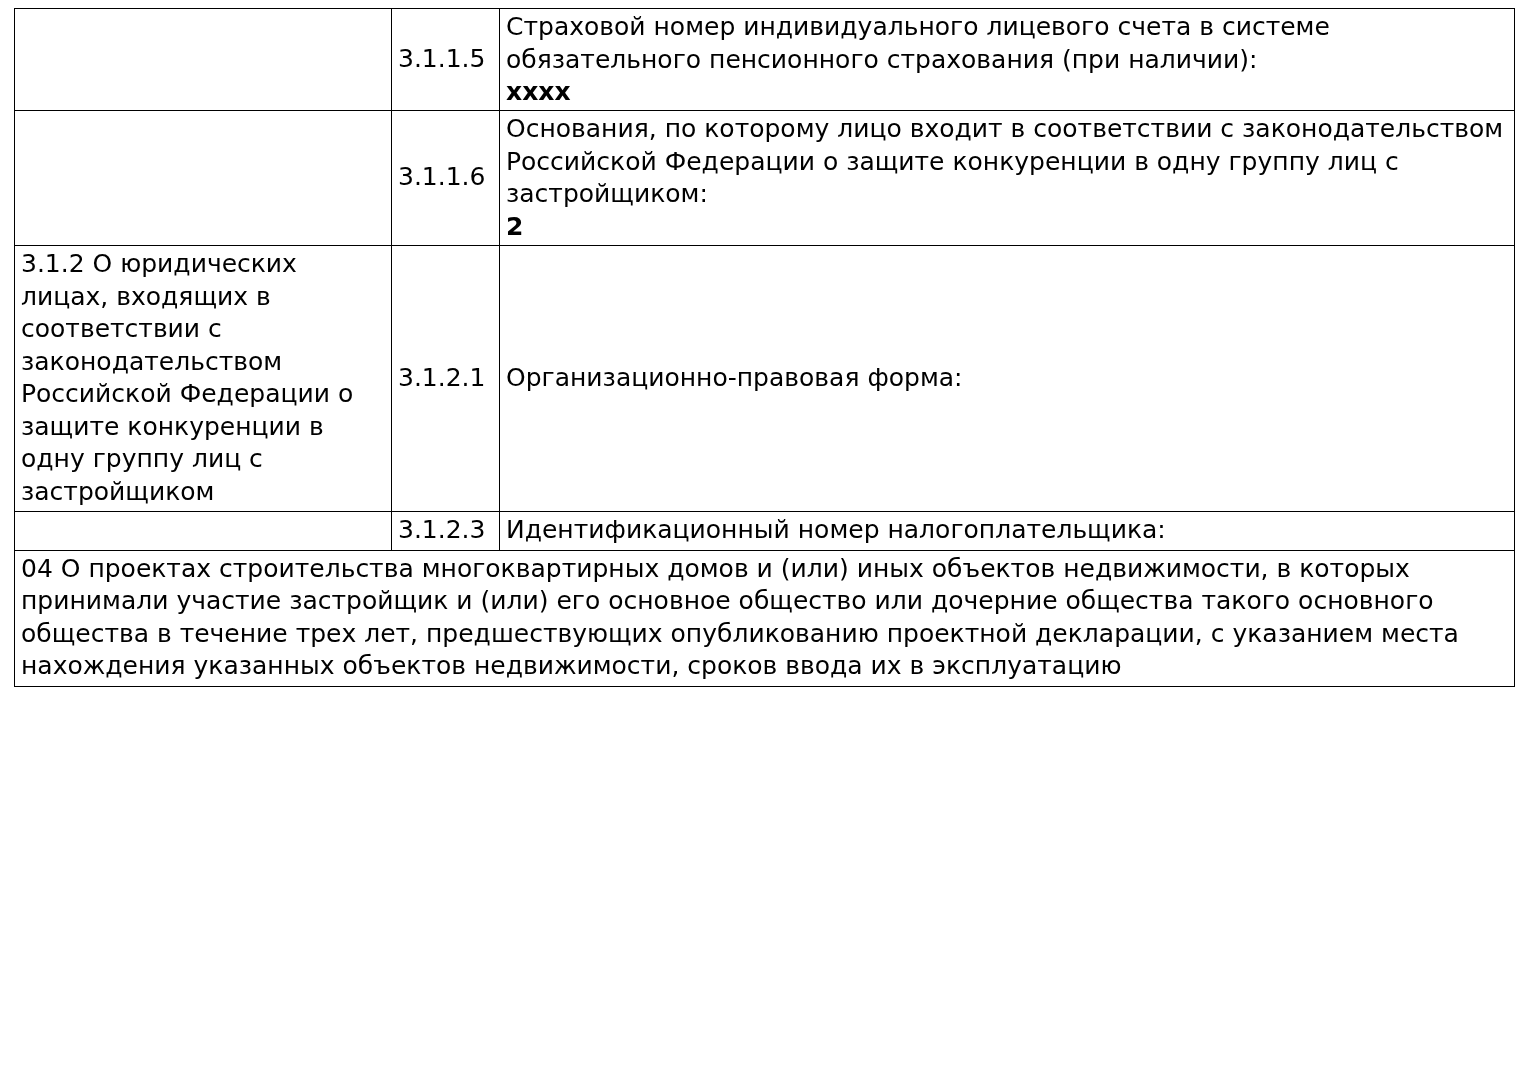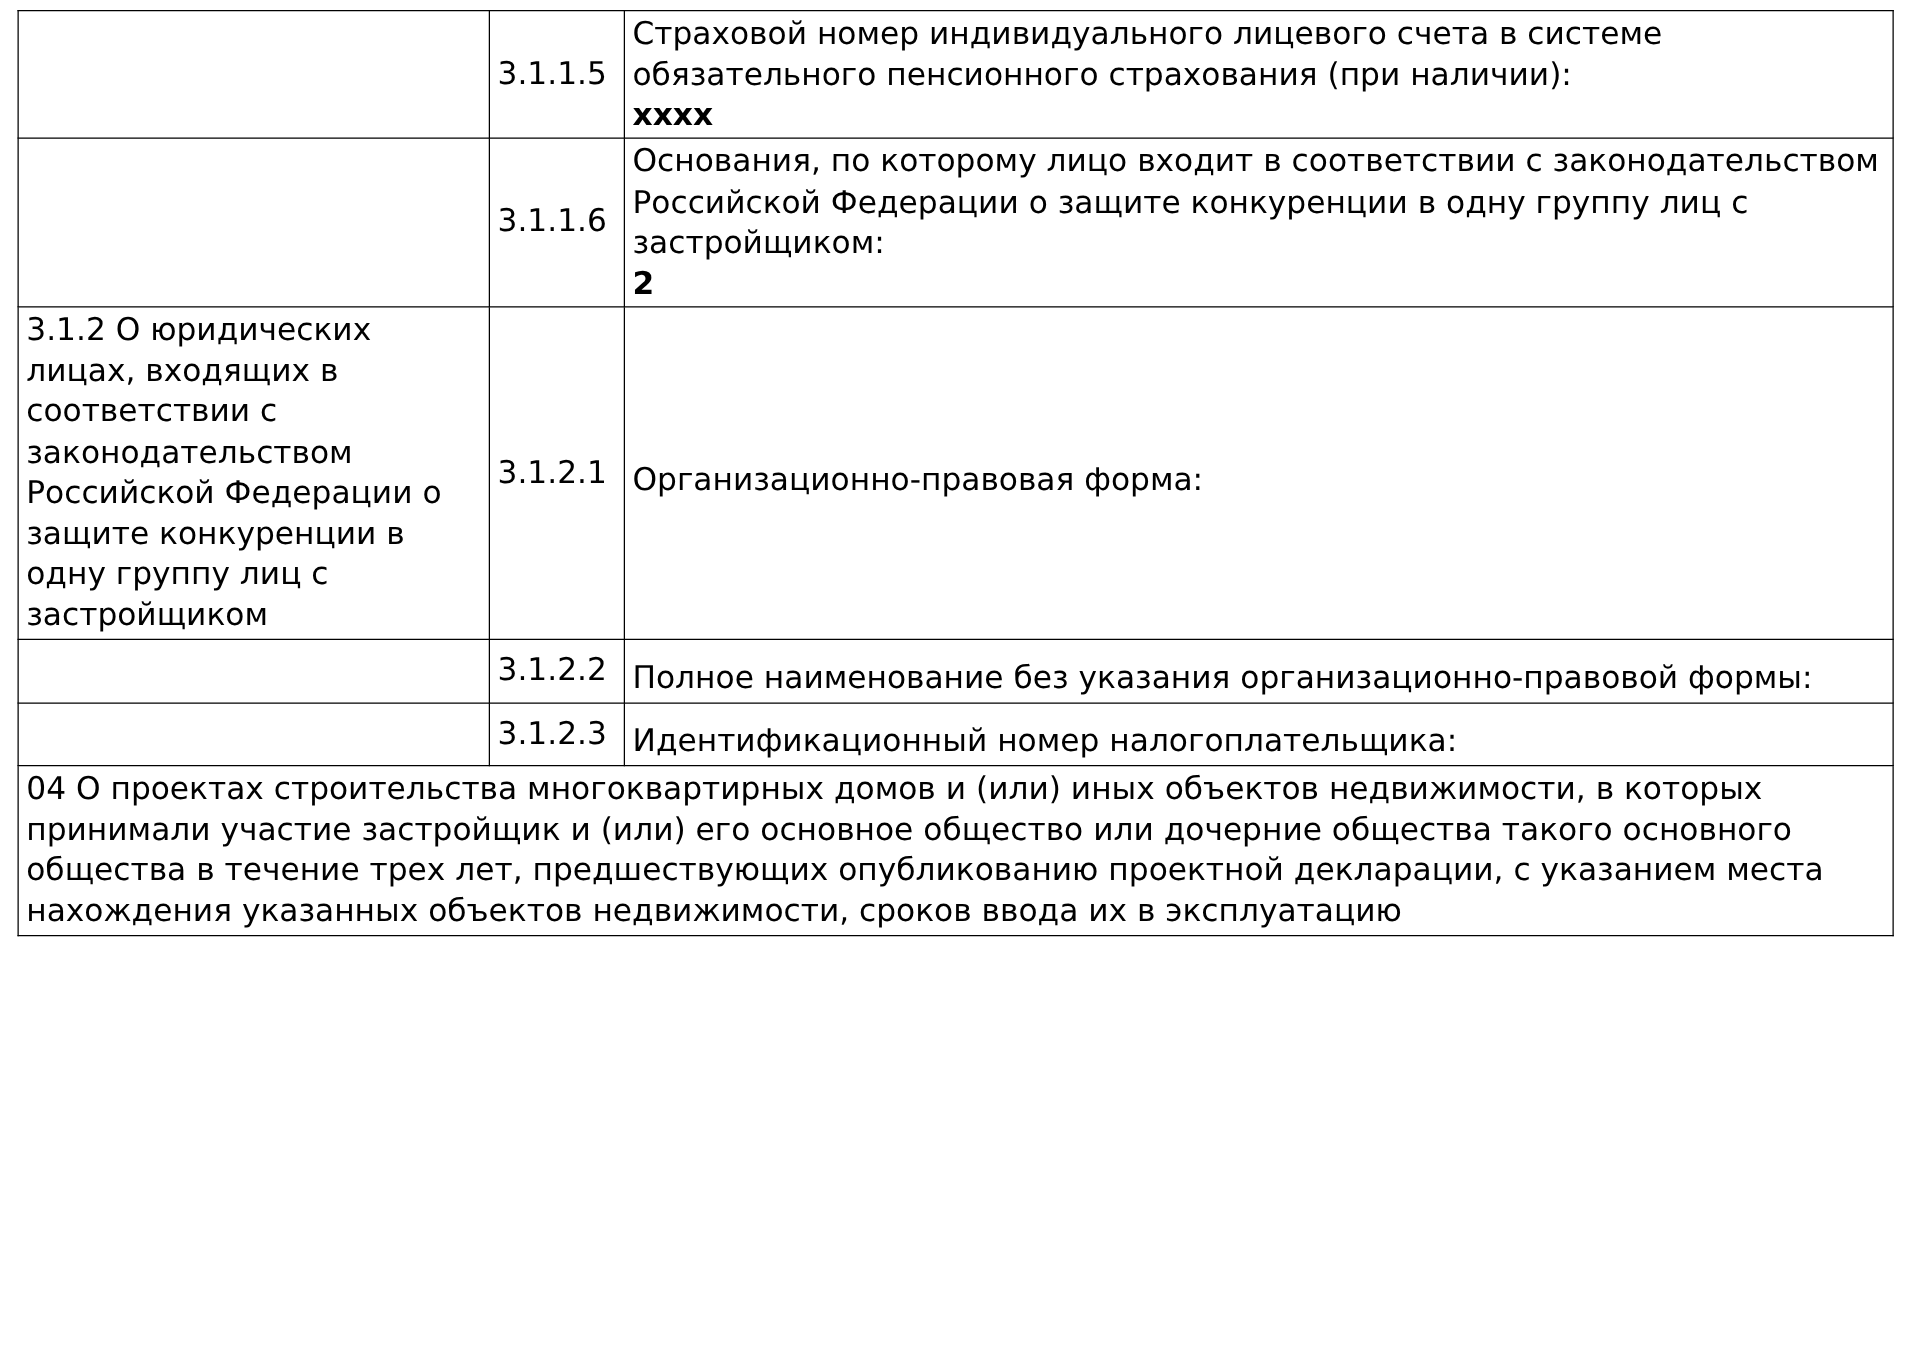--- a/index.html
+++ b/index.html
@@ -46,21 +46,21 @@
   td.code {
     vertical-align: middle;
     padding-left: 7px;
   }
   td.body {
     vertical-align: top;
     padding-top: 4px;
   }
   td.body.mid {
     vertical-align: middle;
-    padding-top: 14px;
+    padding-top: 2px;
   }
   .val {
     display: block;
     font-weight: bold;
     line-height: 1.25;
   }
   td.fullrow {
     vertical-align: top;
     padding: 3px 6px 4px 6px;
   }
@@ -101,27 +101,20 @@
 
 
       <tr>
         <td class="left-head">3.1.2 О юридических лицах, входящих в соответствии с законодательством Российской Федерации о защите конкуренции в одну группу лиц с застройщиком</td>
         <td class="code">3.1.2.1</td>
         <td class="body mid">
           <span class="txt">Организационно-правовая форма:</span>
         </td>
       </tr>
 
-      <tr>
-        <td class="left-head"></td>
-        <td class="code">3.1.2.2</td>
-        <td class="body mid">
-          <span class="txt">Полное наименование без указания организационно-правовой формы:</span>
-        </td>
-      </tr>
 
       <tr>
         <td class="left-head"></td>
         <td class="code">3.1.2.3</td>
         <td class="body mid">
           <span class="txt">Идентификационный номер налогоплательщика:</span>
         </td>
       </tr>
 
 

